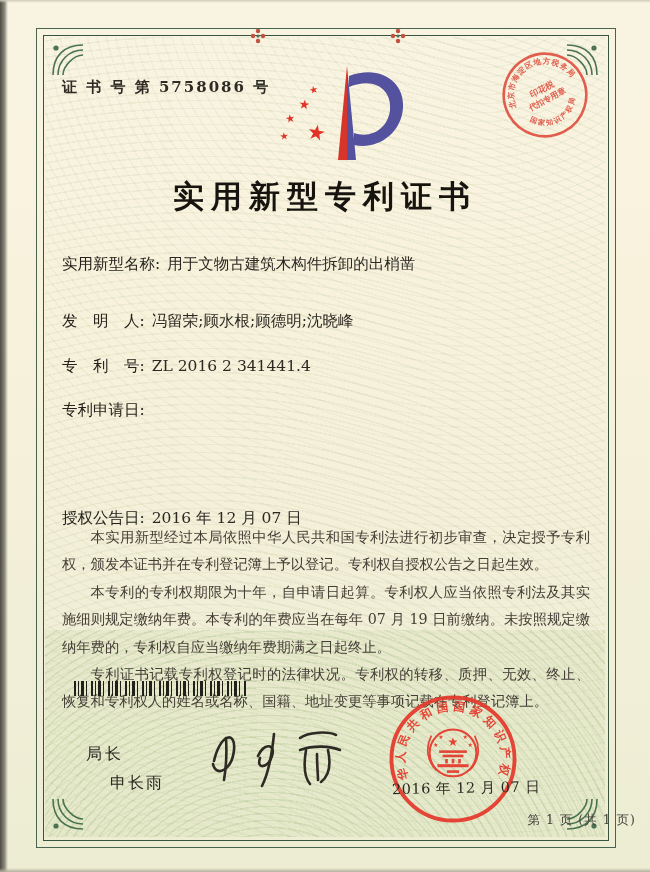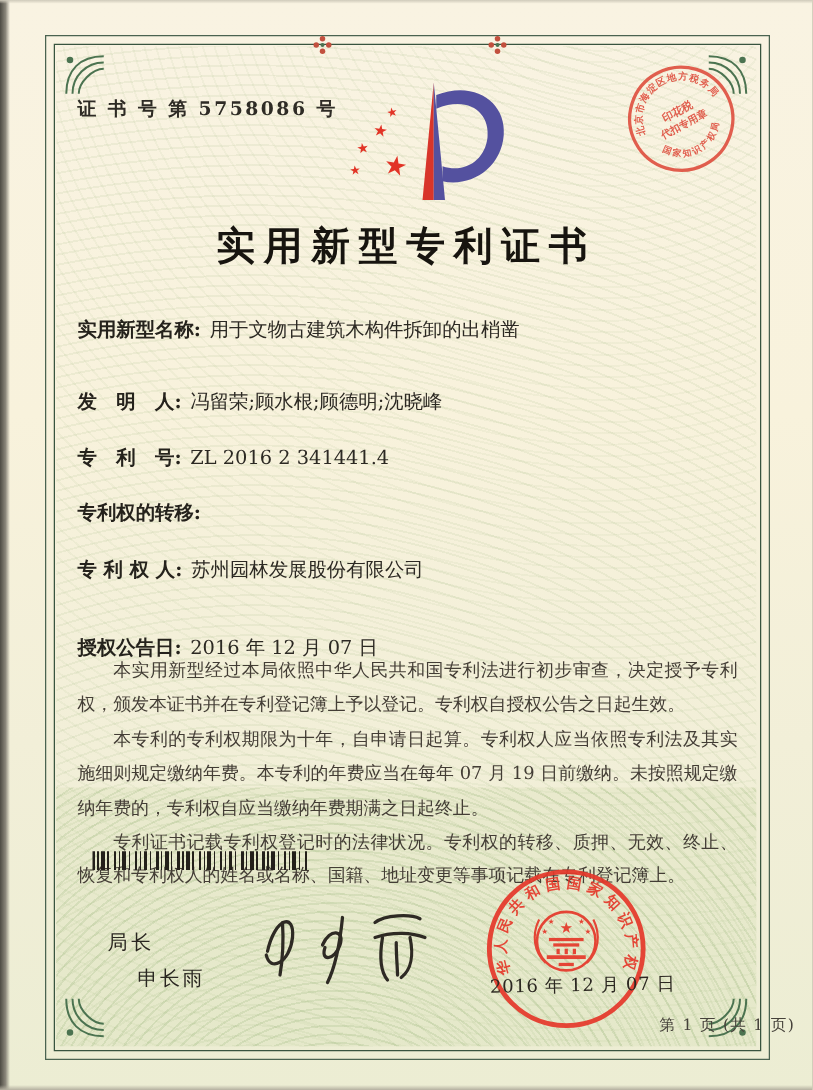--- a/index.html
+++ b/index.html
@@ -22,21 +22,21 @@
   .guilloche-low{left:45px;top:630px;width:560px;height:207px;
     background:
       repeating-radial-gradient(circle at 40% 160%, rgba(120,160,90,0.16) 0 1.5px, rgba(0,0,0,0) 1.5px 7px),
       rgba(190,205,150,0.15);}
   
   .cert-no{left:62px;top:78px;font-size:15px;letter-spacing:2px;color:#2e2b25;font-weight:600;}
   .title{left:0;top:176px;width:650px;text-align:center;font-size:31px;font-weight:600;
     letter-spacing:7px;color:#17140f;}
   
   .field-row{left:62px;width:530px;display:flex;align-items:baseline;font-size:15.5px;}
-  .flabel{font-weight:700;color:#25221c;white-space:pre;text-align:right;}
+  .flabel{font-weight:400;color:#25221c;white-space:pre;text-align:right;}
   .fvalue{margin-left:7px;color:#2c2923;white-space:pre;}
   
   .body-text{left:62px;top:524px;width:528px;font-size:14.3px;line-height:27.4px;
     text-align:justify;color:#433d35;}
   .body-text p{margin:0;text-indent:2em;}
   
   .barcode{left:74px;top:681px;width:173px;height:15px;
     background:repeating-linear-gradient(90deg,#23201a 0 2px,rgba(0,0,0,0) 2px 4px,#23201a 4px 5px,rgba(0,0,0,0) 5px 7px,#23201a 7px 10px,rgba(0,0,0,0) 10px 12px,#23201a 12px 13px,rgba(0,0,0,0) 13px 17px);}
   
   .director-title{left:86px;top:744px;font-size:16px;letter-spacing:3px;color:#2a2721;}
@@ -160,25 +160,21 @@
   </div>
   <div class="abs field-row" style="top:311px">
     <span class="flabel">发　明　人:</span>
     <span class="fvalue">冯留荣;顾水根;顾德明;沈晓峰</span>
   </div>
   <div class="abs field-row" style="top:356px">
     <span class="flabel">专　利　号:</span>
     <span class="fvalue">ZL 2016 2 341441.4</span>
   </div>
   <div class="abs field-row" style="top:400px">
-    <span class="flabel">专利权的转移:</span>
-  </div>
-  <div class="abs field-row" style="top:446px">
-    <span class="flabel">专 利 权 人:</span>
-    <span class="fvalue">苏州园林发展股份有限公司</span>
+    <span class="flabel">专利申请日:</span>
   </div>
   <div class="abs field-row" style="top:508px">
     <span class="flabel">授权公告日:</span>
     <span class="fvalue">2016 年 12 月 07 日</span>
   </div>
 
   <div class="abs body-text">
     <p>本实用新型经过本局依照中华人民共和国专利法进行初步审查，决定授予专利权，颁发本证书并在专利登记簿上予以登记。专利权自授权公告之日起生效。</p>
     <p>本专利的专利权期限为十年，自申请日起算。专利权人应当依照专利法及其实施细则规定缴纳年费。本专利的年费应当在每年 07 月 19 日前缴纳。未按照规定缴纳年费的，专利权自应当缴纳年费期满之日起终止。</p>
     <p>专利证书记载专利权登记时的法律状况。专利权的转移、质押、无效、终止、恢复和专利权人的姓名或名称、国籍、地址变更等事项记载在专利登记簿上。</p>

